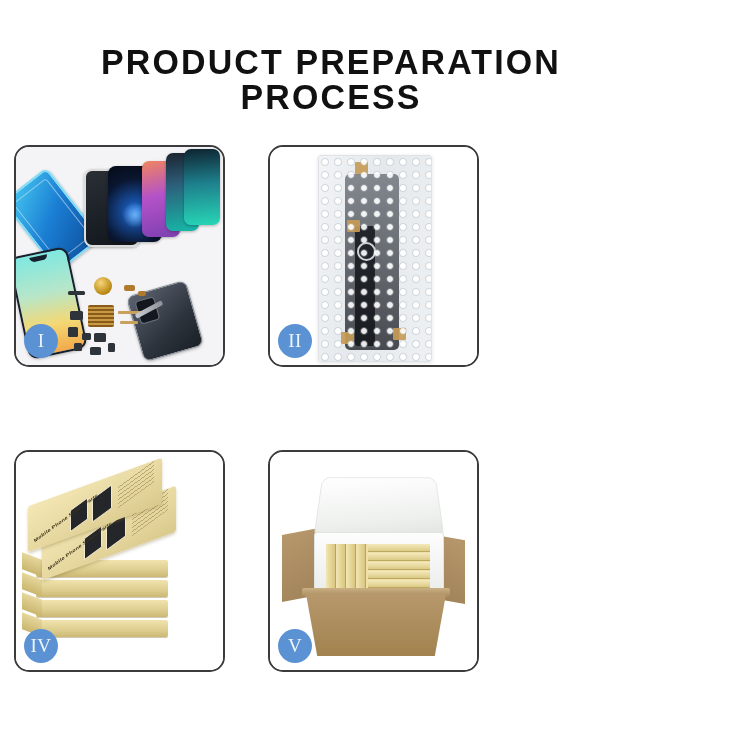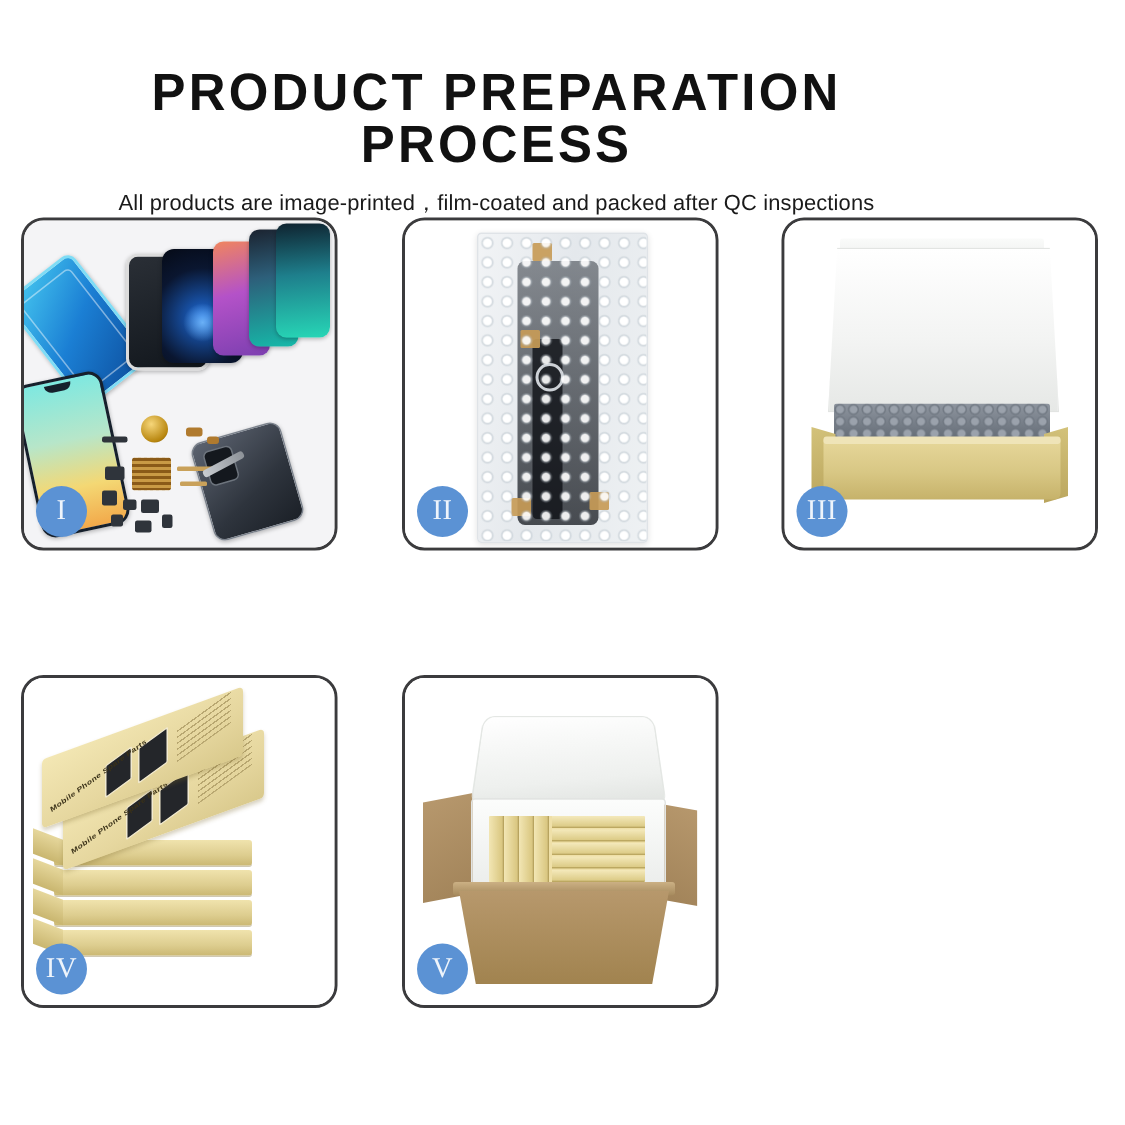--- a/index.html
+++ b/index.html
@@ -227,21 +227,20 @@
     clip-path:polygon(0 22%,100% 0,100% 78%,0 100%);}
   .c-tape{position:absolute;width:14px;height:18px;background:#9c8257;border-radius:1px;opacity:.9;}
 </style>
 </head>
 <body>
 
 <div id="page">
 
   <div class="header">
     <div class="title">PRODUCT PREPARATION PROCESS</div>
-    <div class="subtitle">All products are image-printed，film-coated and packed after QC inspections</div>
   </div>
 
   <div class="grid">
 
     <div class="row">
 
       <div class="panel p-col0">
         <div class="scene s1">
           <div class="ph ph-blue"></div>
           <div class="ph ph-glass"></div>
@@ -281,32 +280,20 @@
             <div class="bb-tape" style="left:36px;top:6px;"></div>
             <div class="bb-tape" style="left:28px;top:64px;"></div>
             <div class="bb-tape" style="left:22px;top:176px;"></div>
             <div class="bb-tape" style="left:74px;top:172px;"></div>
             <div class="bb-over"></div>
           </div>
         </div>
         <div class="badge">II</div>
       </div>
 
-      <div class="panel p-col2">
-        <div class="scene s3">
-          <div class="b3-lidtop"></div>
-          <div class="b3-lid"></div>
-          <div class="b3-foam"></div>
-          <div class="b3-baseL"></div>
-          <div class="b3-baseR"></div>
-          <div class="b3-base"></div>
-          <div class="b3-rim"></div>
-        </div>
-        <div class="badge">III</div>
-      </div>
     </div>
 
     <div class="row row2">
 
       <div class="panel p-col0">
         <div class="scene s4">
           <div class="stk">
             <div class="bx" style="left:20px;top:168px;"></div>
             <div class="bx-side" style="left:6px;top:164px;"></div>
             <div class="bx" style="left:20px;top:148px;"></div>

